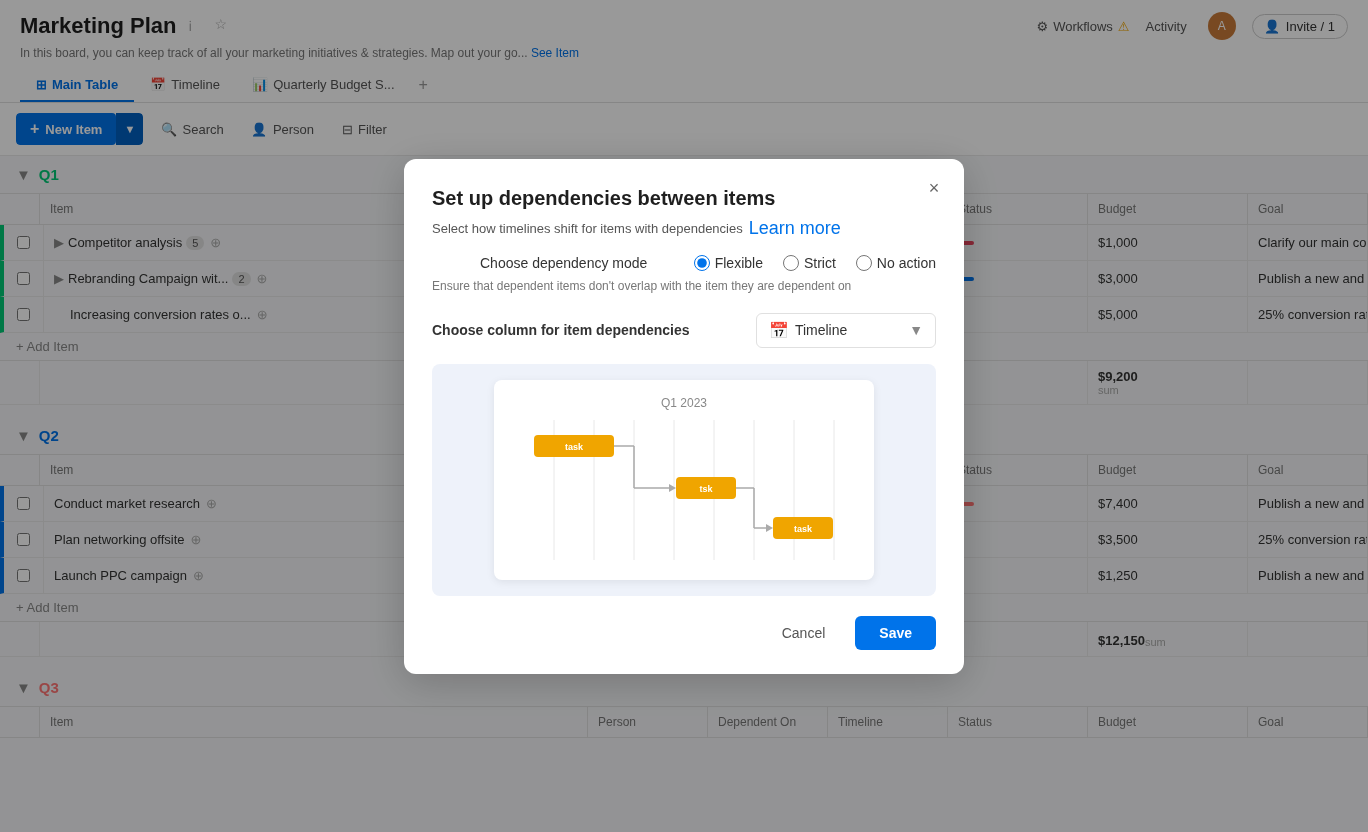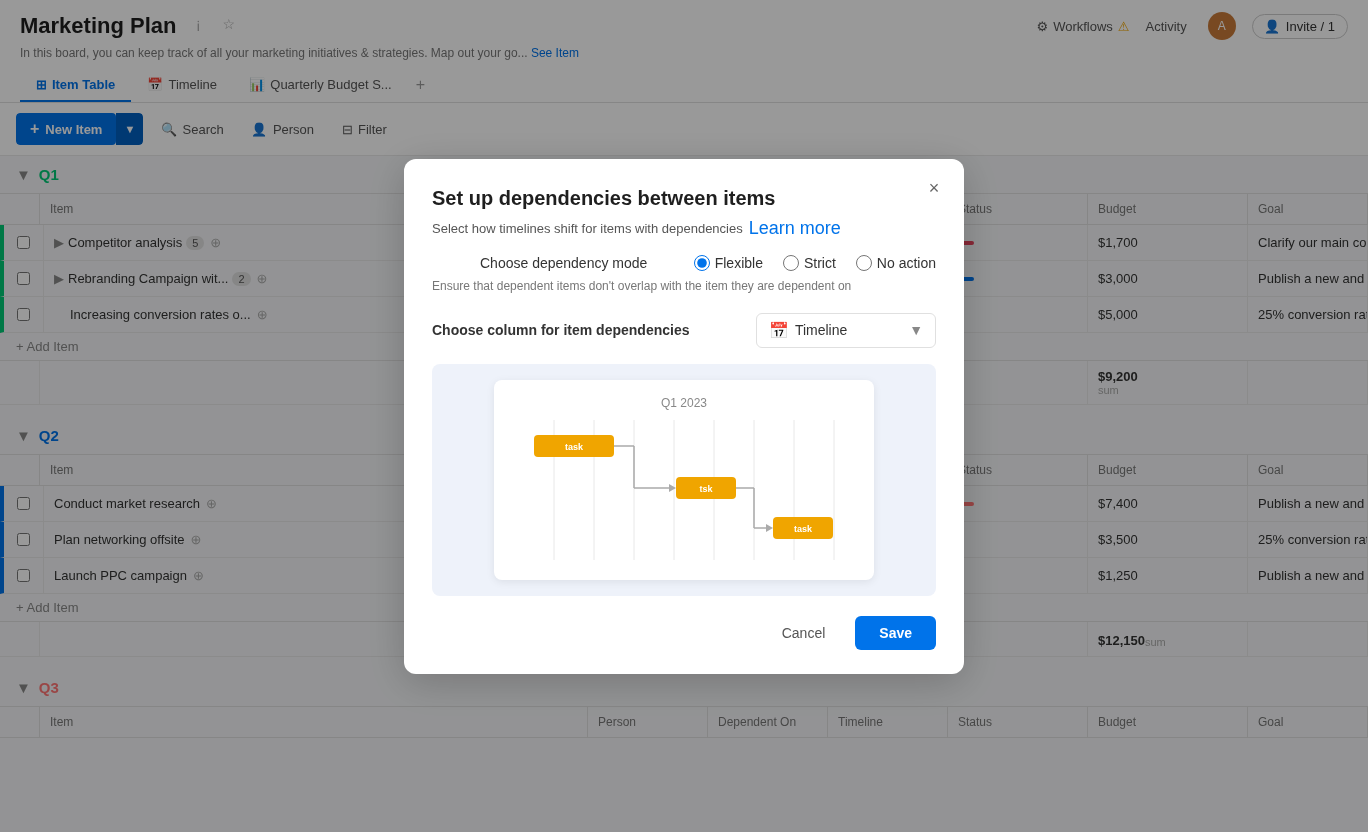--- a/index.html
+++ b/index.html
@@ -10,21 +10,21 @@
       background: #fff;
       padding: 12px 20px 0;
       border-bottom: 1px solid #e0e0e0;
     }
     .title-row {
       display: flex;
       align-items: center;
       justify-content: space-between;
       margin-bottom: 6px;
     }
-    .title-left { display: flex; align-items: center; gap: 20px; }
+    .title-left { display: flex; align-items: center; gap: 12px; }
     .page-title { font-size: 22px; font-weight: 700; color: #1f1f1f; }
     .title-icons { display: flex; gap: 6px; }
     .title-icon { width: 20px; height: 20px; color: #aaa; font-size: 14px; cursor: pointer; }
     .top-right { display: flex; align-items: center; gap: 16px; }
     .workflow-btn { display: flex; align-items: center; gap: 5px; font-size: 13px; color: #555; cursor: pointer; }
     .activity-btn { display: flex; align-items: center; gap: 21px; font-size: 13px; color: #555; cursor: pointer; }
     .invite-btn { background: #fff; border: 1px solid #ccc; border-radius: 20px; padding: 4px 12px; font-size: 13px; color: #333; cursor: pointer; display: flex; align-items: center; gap: 5px; }
     .avatar { width: 28px; height: 28px; border-radius: 50%; background: #c97b3a; color: #fff; font-size: 12px; display: flex; align-items: center; justify-content: center; }
     .desc-row { font-size: 12px; color: #777; margin-bottom: 8px; }
     .see-more { color: #0073ea; cursor: pointer; font-size: 12px; }
@@ -299,21 +299,21 @@
       </button>
     </div>
   </div>
   <div class="desc-row">
     <span>In this board, you can keep track of all your marketing initiatives &amp; strategies. Map out your go...</span>
     <span class="see-more">See Item</span>
   </div>
   <div class="tabs-row">
     <div class="tab active">
       <span>⊞</span>
-      <span>Item Table</span>
+      <span>Main Table</span>
     </div>
     <div class="tab">
       <span>📅</span>
       <span>Timeline</span>
     </div>
     <div class="tab">
       <span>📊</span>
       <span>Quarterly Budget S...</span>
     </div>
     <div class="tab-add">+</div>
@@ -368,21 +368,21 @@
       Competitor analysis
       <span class="badge">5</span>
       <span style="color:#aaa; margin-left:6px; cursor:pointer;">⊕</span>
     </div>
     <div class="td"></div>
     <div class="td"></div>
     <div class="td"></div>
     <div class="td">
         <span class="status-badge status-red"></span>
       </div>
-    <div class="td">$1,700</div>
+    <div class="td">$1,000</div>
     <div class="td">Clarify our main competitive ...</div>
   </div>
 
   <div class="table-row-grid group-left-border">
     <div class="td check-col">
         <input type="checkbox" style="cursor: pointer;">
       </div>
     <div class="td">
       <span class="expand-btn">▶</span>
       Rebranding Campaign wit...

